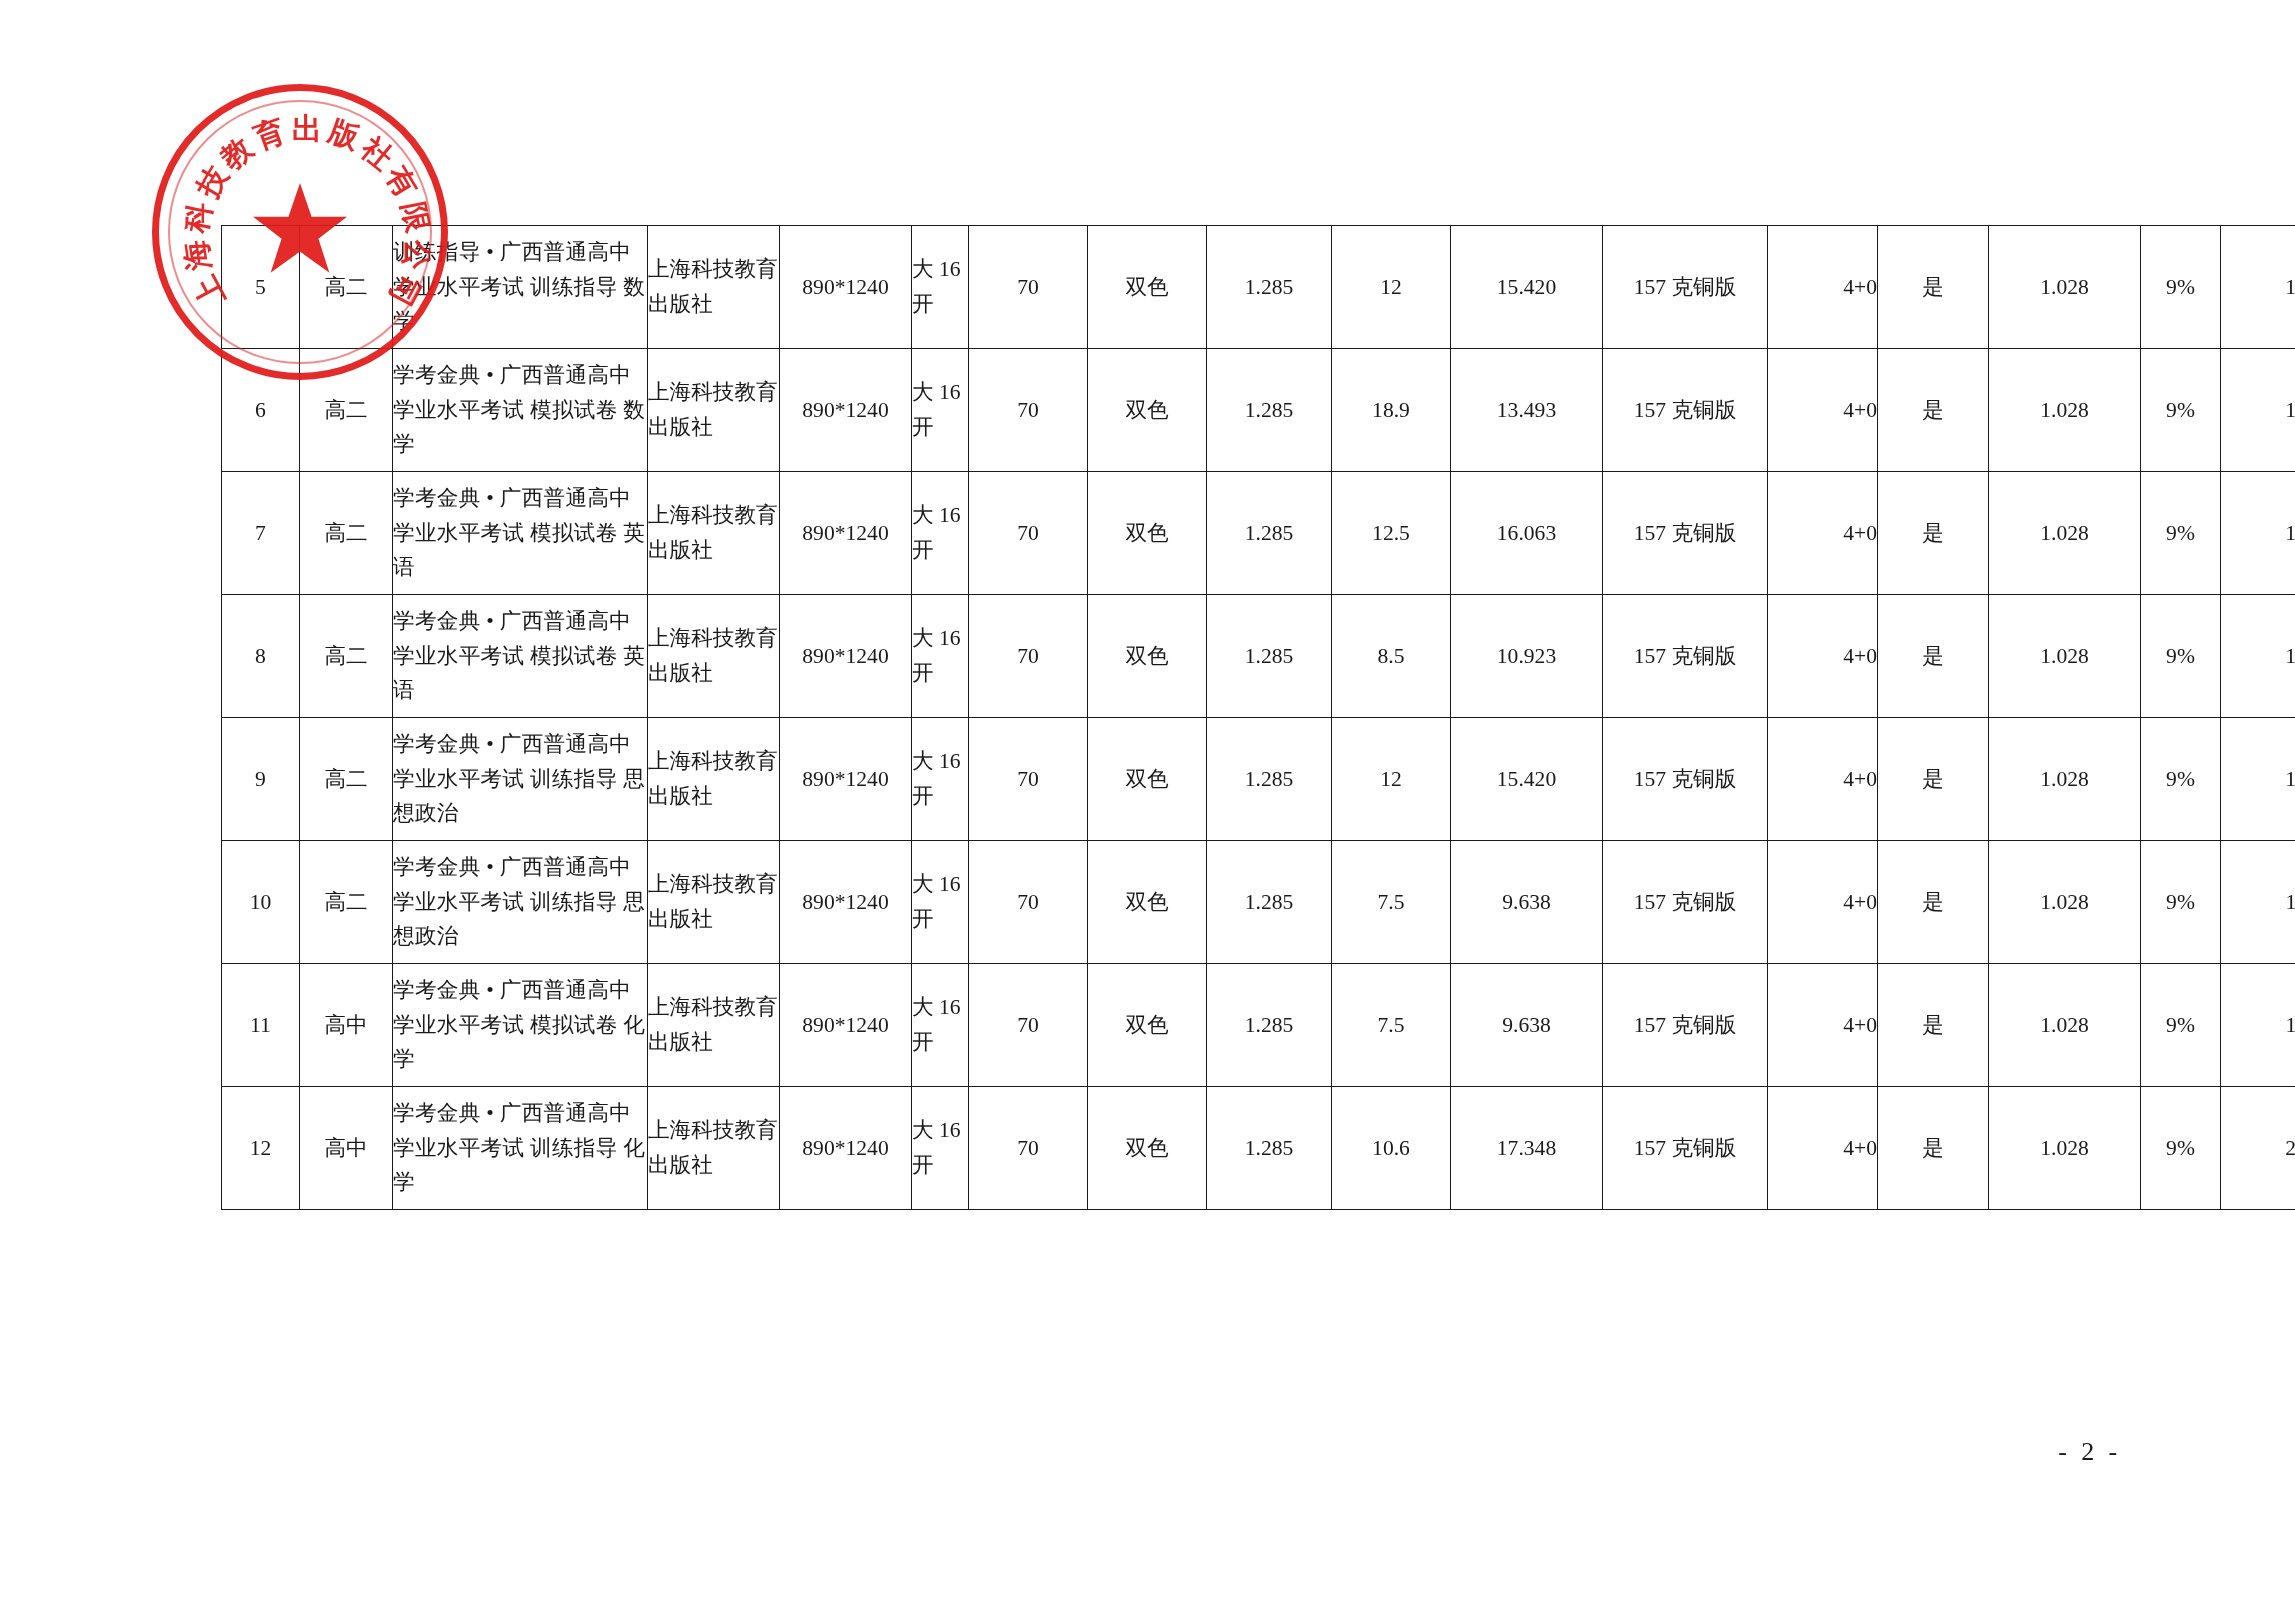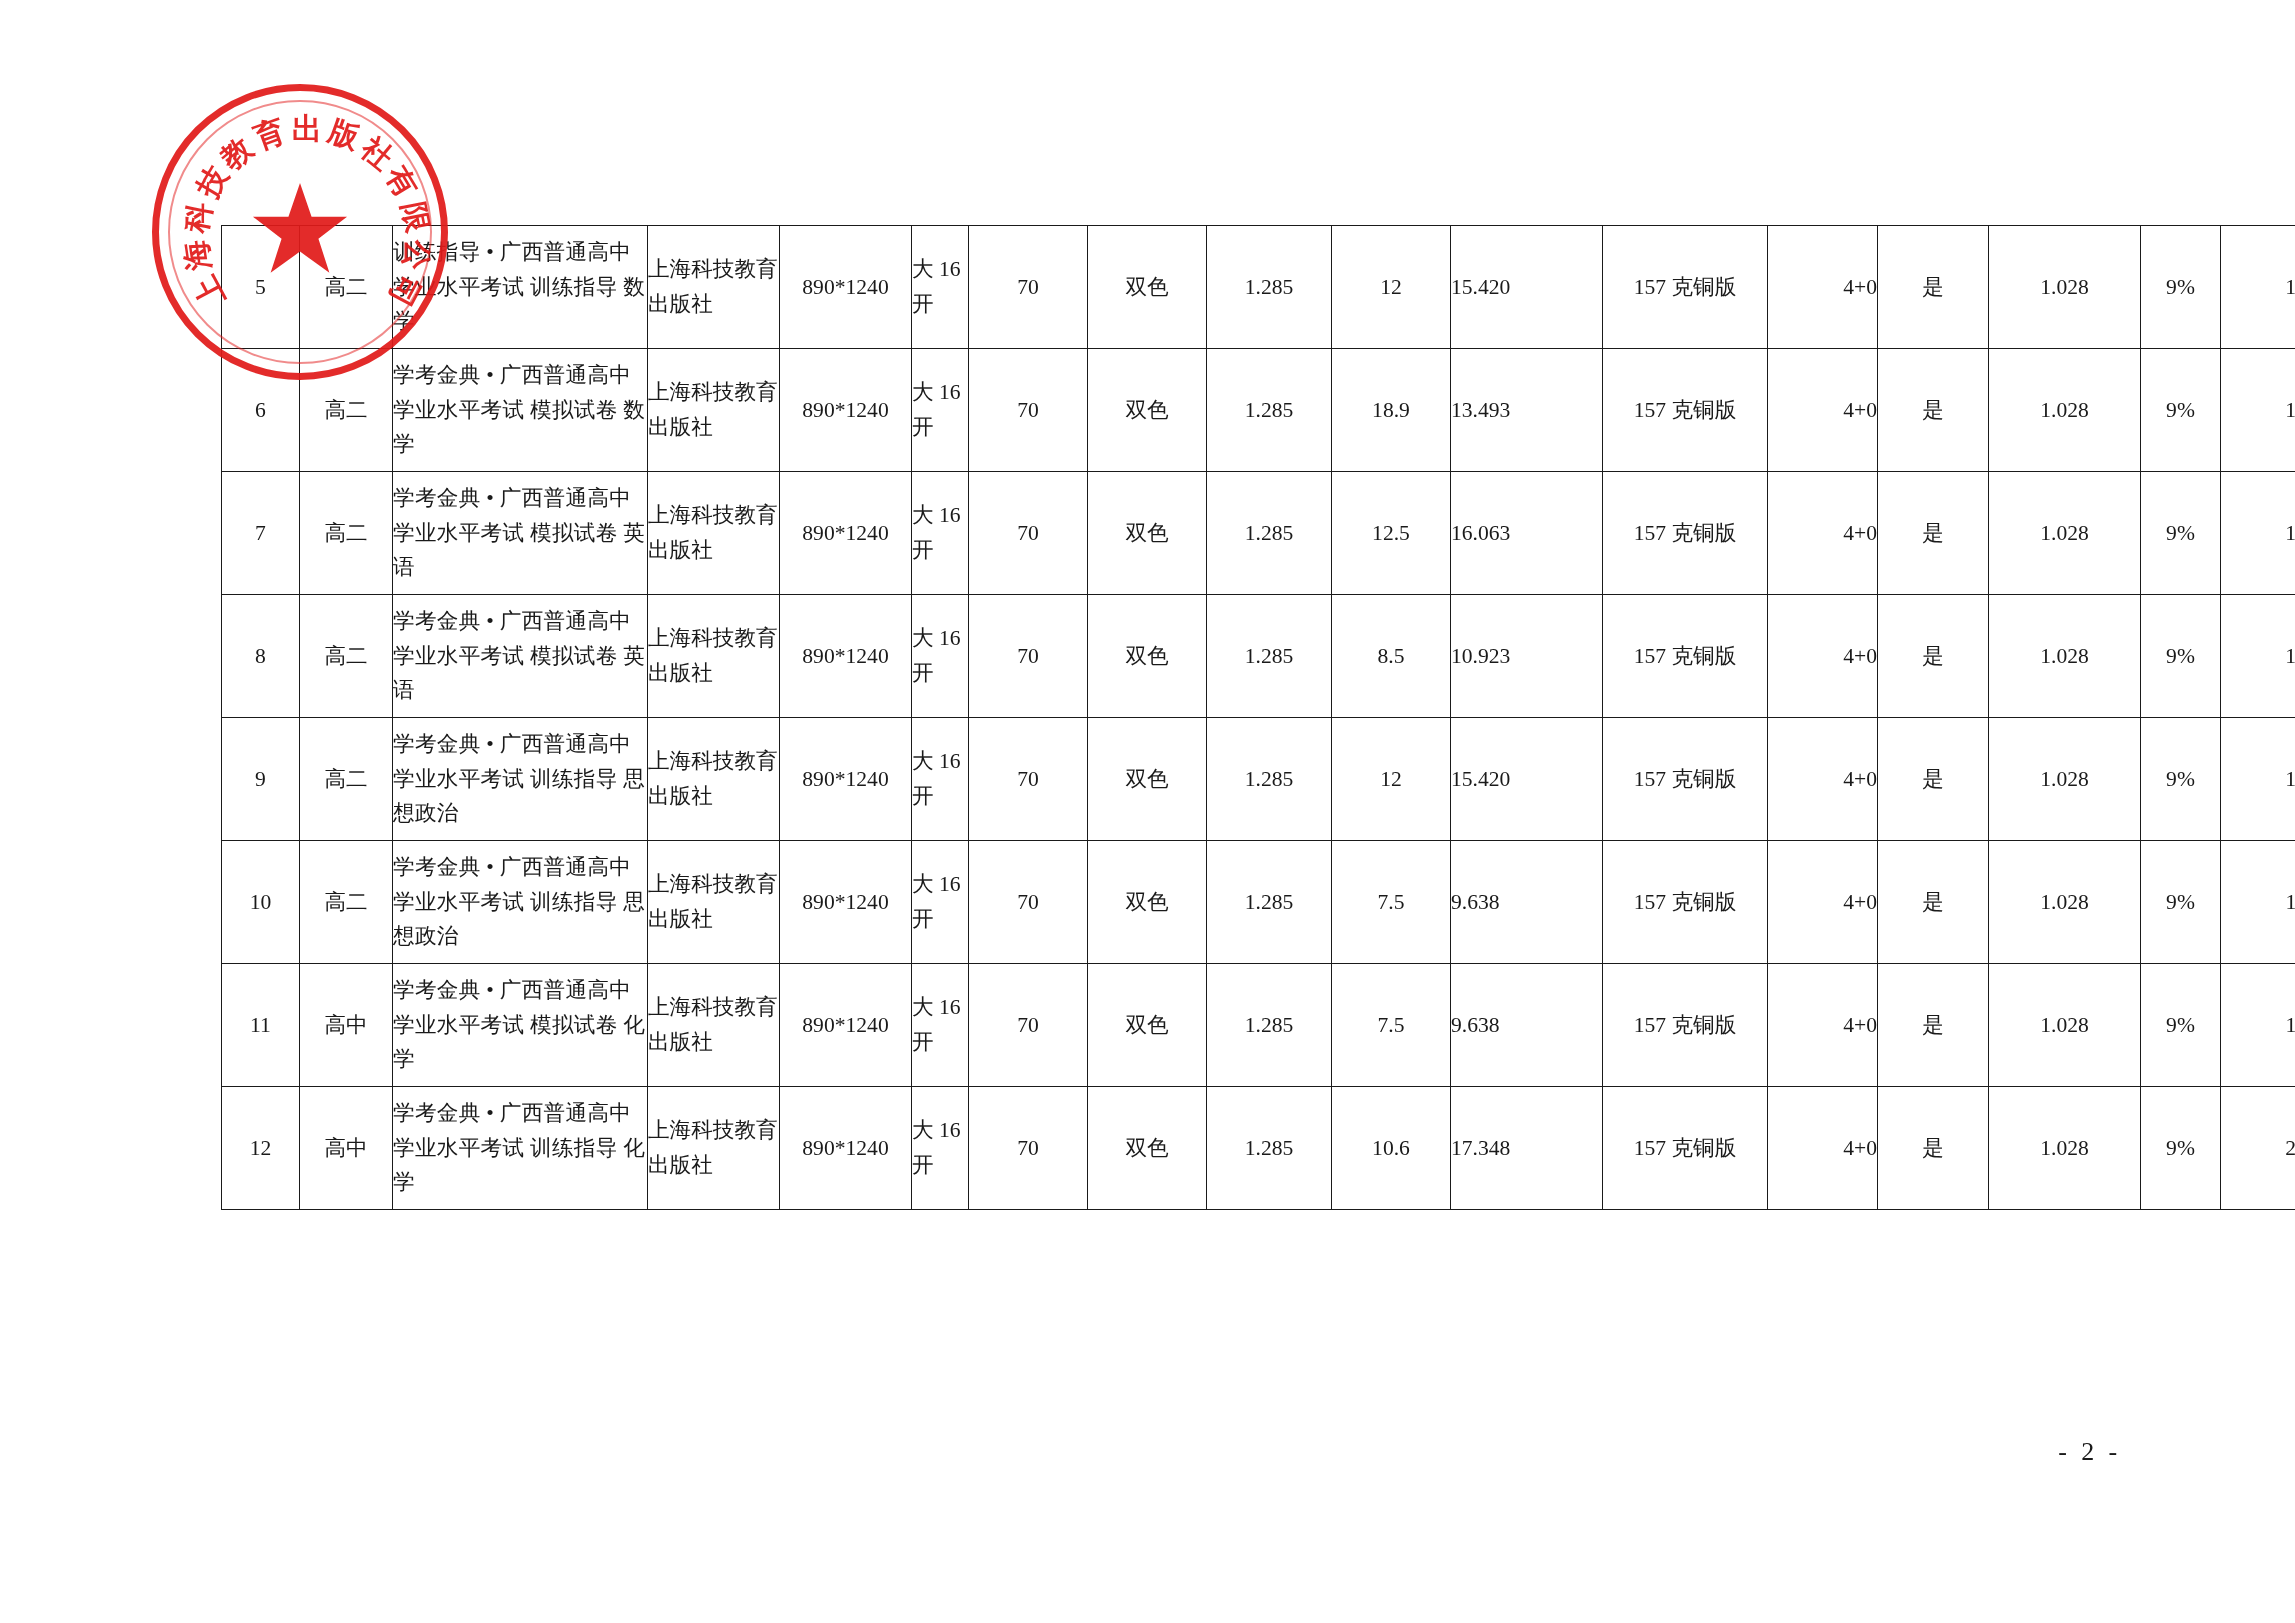--- a/index.html
+++ b/index.html
@@ -93,21 +93,21 @@
   .c-num      { width: 77px; text-align: center; }
   .c-grade    { width: 92px; text-align: center; }
   .c-title    { width: 254px; text-align: left; padding: 6.5px 10.5px 6.5px 11.8px; letter-spacing: 0.3px; }
   .c-press    { width: 131px; text-align: left; padding: 6.5px 6.5px 6.5px 9.2px; }
   .c-size     { width: 131px; text-align: center; }
   .c-format   { width: 56px;  text-align: left; padding-left: 6.5px; }
   .c-pages    { width: 118px; text-align: center; }
   .c-color    { width: 118px; text-align: center; }
   .c-unit     { width: 124px; text-align: center; }
   .c-sheets   { width: 118px; text-align: center; }
-  .c-amount   { width: 151px; text-align: left; }
+  .c-amount   { width: 151px; text-align: center; }
   .c-paper    { width: 164px; text-align: center; }
   .c-cover    { width: 109px; text-align: right; }
   .c-lam      { width: 110px; text-align: center; }
   .c-coef     { width: 151px; text-align: center; }
   .c-rate     { width: 79px; text-align: center; }
   .c-price    { width: 177px; text-align: center; }
 
   .footer-page {
     position: absolute;
     left: 0;

